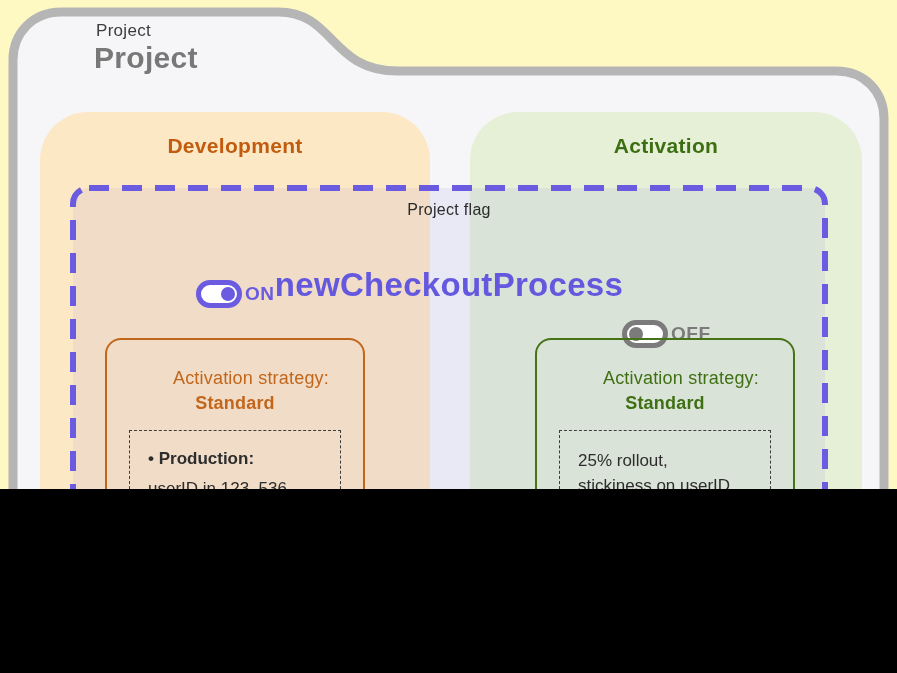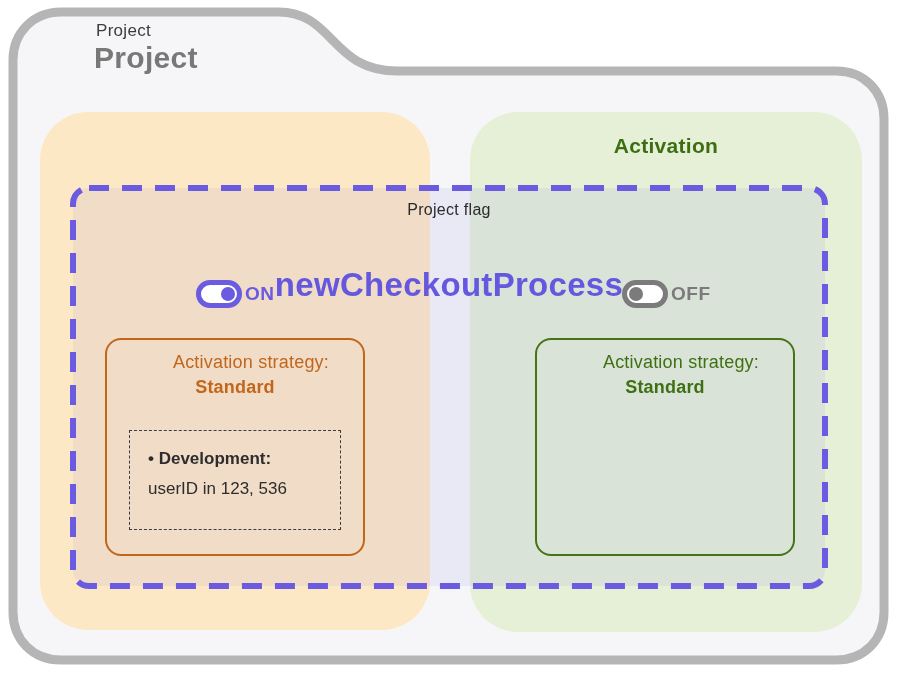--- a/index.html
+++ b/index.html
@@ -1,19 +1,19 @@
 <!DOCTYPE html>
 <html><head>
 <meta charset="utf-8">
 <style>
   html,body{margin:0;padding:0;background:#000;}
   .stage{
-    position:relative;width:897px;height:673px;overflow:hidden;
+    position:relative;width:897px;height:489px;overflow:hidden;
     font-family:"Liberation Sans","DejaVu Sans",sans-serif;
-    background:#ffffff;
+    background:#fef9c3;
   }
   .folder-svg{position:absolute;left:0;top:0;}
   .project-label{
     position:absolute;left:96px;top:21px;font-size:17px;color:#3c3c3c;letter-spacing:.3px;
   }
   .project-name{
     position:absolute;left:94px;top:41px;font-size:30px;font-weight:bold;color:#787878;letter-spacing:.3px;
   }
   .env-panel{position:absolute;border-radius:48px;}
   .env-dev{left:40px;top:112px;width:390px;height:518px;background:#fde8c6;}
@@ -27,42 +27,42 @@
   .flag-label{
     position:absolute;left:73px;top:201px;width:752px;text-align:center;
     font-size:16px;color:#2b2b2b;letter-spacing:.3px;
   }
   .flag-name{
     position:absolute;left:73px;top:223px;width:752px;text-align:center;
     font-size:33px;font-weight:bold;color:#6458df;letter-spacing:.3px;margin-top:43px;
   }
   .toggle-group{position:absolute;top:280px;display:flex;align-items:center;gap:3px;}
   .toggle-group.on{left:196px;}
-  .toggle-group.off{left:622px;}
+  .toggle-group.off{left:622px;margin-top:40px;}
   .toggle-pill{
     position:relative;width:46px;height:28px;border-radius:14px;background:#fff;box-sizing:border-box;
   }
   .toggle-pill.on{border:5px solid #6a5be0;}
   .toggle-pill.off{border:5px solid #7b7b7b;}
   .toggle-knob{
     position:absolute;top:50%;transform:translateY(-50%);
     width:14px;height:14px;border-radius:50%;
   }
   .toggle-pill.on .toggle-knob{right:2px;background:#6a5be0;}
   .toggle-pill.off .toggle-knob{left:2px;background:#7b7b7b;}
   .toggle-label{font-size:19px;font-weight:bold;letter-spacing:.5px;}
   .toggle-label.on{color:#6a5be0;}
   .toggle-label.off{color:#7b7b7b;}
   .strategy-box{
     position:absolute;top:338px;width:260px;height:218px;border-radius:16px;box-sizing:border-box;
     text-align:center;
   }
   .strategy-box.dev{left:105px;border:2px solid #c2661c;color:#c2661c;}
   .strategy-box.prod{left:535px;border:2px solid #477317;color:#3f7014;}
-  .strategy-label{margin-top:12px;font-size:18px;letter-spacing:.2px;padding-left:32px;}
+  .strategy-label{margin-top:28px;font-size:18px;letter-spacing:.2px;padding-left:32px;}
   .strategy-name{margin-top:4px;font-size:18px;font-weight:bold;letter-spacing:.2px;text-align:center;}
   .detail-box{
     position:absolute;left:22px;top:90px;width:212px;height:100px;box-sizing:border-box;
     border:1.5px dashed #3c3c3c;color:#2d2d2d;text-align:left;
   }
   .detail-line1{margin:18px 0 0 18px;font-size:17px;}
   .detail-line1.bold{font-weight:bold;}
   .detail-line2{margin:10px 0 0 18px;font-size:17px;}
   .detail-box.prod-detail .detail-line1{margin-top:20px;}
   .detail-box.prod-detail .detail-line2{margin-top:5px;}
@@ -76,20 +76,21 @@
     <path d="M 61,12 H 278 C 335,12 330,71 398,71 H 836 C 864,71 884,91 884,119
              V 612 C 884,640 864,660 836,660 H 61 C 33,660 13,640 13,612
              V 60 C 13,33 33,12 61,12 Z" fill="#f6f6f8" stroke="#b5b5b6" stroke-width="9" stroke-linejoin="round"></path>
   </svg>
 
   <div class="project-label">Project</div>
   <div class="project-name">Project</div>
 
   <div class="env-panel env-dev"></div>
   <div class="env-panel env-prod"></div>
+  <div class="env-title dev">Development</div>
   <div class="env-title prod">Activation</div>
 
   <svg class="flag-svg" width="758" height="404" viewBox="0 0 758 404">
     <rect x="3" y="3" width="752" height="398" rx="16" fill="rgba(106,91,224,0.085)" stroke="#6a5be0" stroke-width="6" stroke-dasharray="20 13"></rect>
   </svg>
 
   <div class="flag-label">Project flag</div>
   <div class="flag-name">newCheckoutProcess</div>
 
   <div class="toggle-group on">
@@ -103,23 +104,27 @@
     <div class="toggle-pill off">
       <div class="toggle-knob"></div>
     </div>
     <div class="toggle-label off">OFF</div>
   </div>
 
   <div class="strategy-box dev">
     <div class="strategy-label">Activation strategy:</div>
     <div class="strategy-name">Standard</div>
     <div class="detail-box dev-detail">
-      <div class="detail-line1 bold">• Development:</div>
+      <div class="detail-line1 bold">• Production:</div>
       <div class="detail-line2">userID in 123, 536</div>
     </div>
   </div>
 
   <div class="strategy-box prod">
     <div class="strategy-label">Activation strategy:</div>
     <div class="strategy-name">Standard</div>
+    <div class="detail-box prod-detail">
+      <div class="detail-line1">25% rollout,</div>
+      <div class="detail-line2">stickiness on userID</div>
+    </div>
   </div>
 
 </div>
 
 </body></html>

